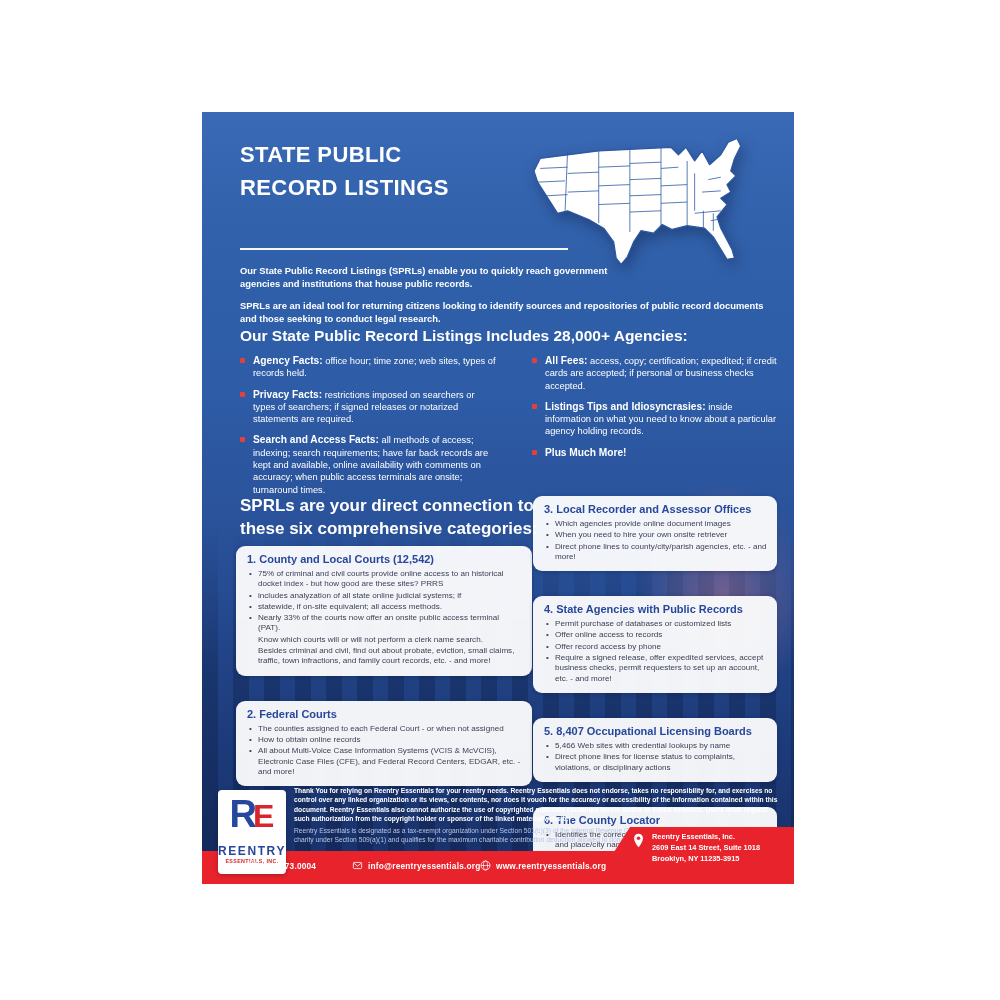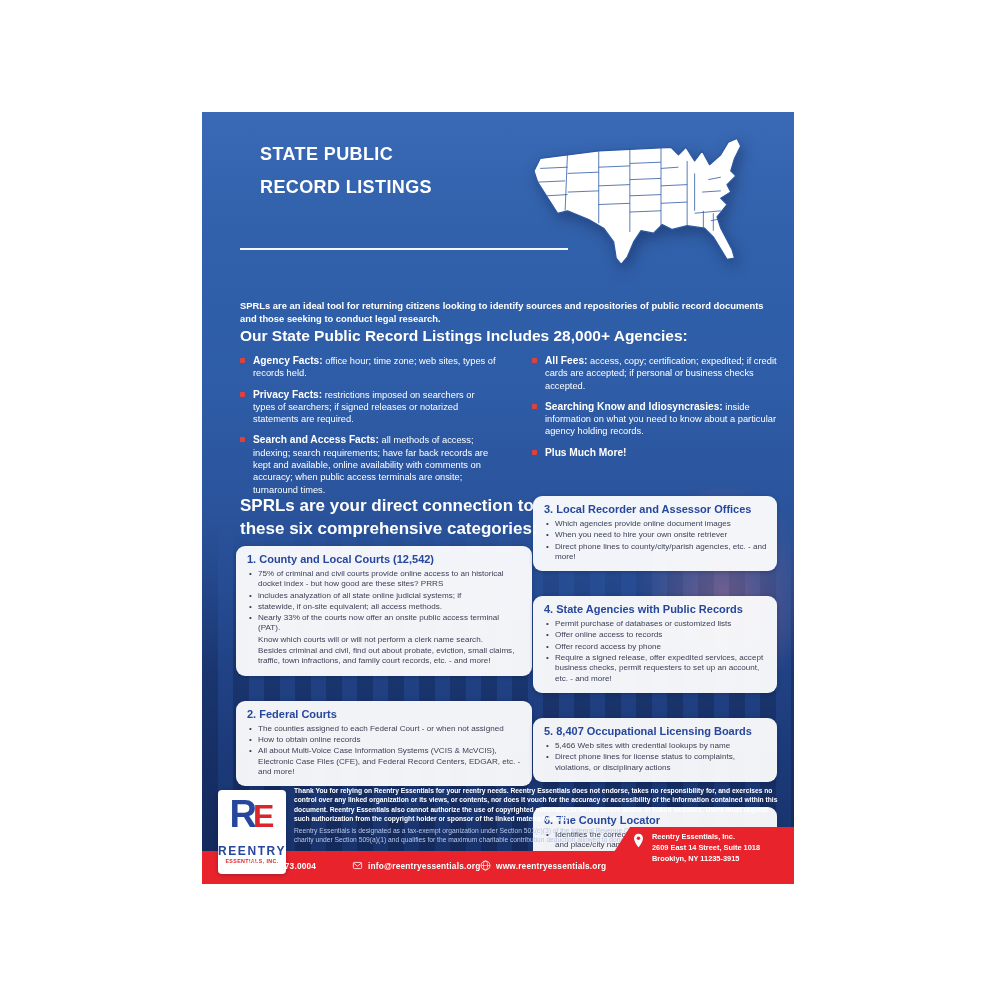--- a/index.html
+++ b/index.html
@@ -7,22 +7,22 @@
   .canvas{position:relative;width:1000px;height:1000px;background:#ffffff;overflow:hidden;
           font-family:"Liberation Sans", sans-serif;}
   .flyer{position:absolute;left:202px;top:112px;width:592px;height:772px;overflow:hidden;
          background:linear-gradient(180deg,#3a69b5 0%,#3161ab 16%,#2e5ca6 36%,#2a539b 52%,#23468b 66%,#1c3a79 82%,#172f66 100%);}
   .bg-glow{position:absolute;right:-50px;top:330px;width:240px;height:300px;border-radius:50%;
            background:radial-gradient(closest-side,rgba(233,125,135,.50),rgba(233,125,135,0) 72%);pointer-events:none;}
   .bg-city{position:absolute;left:0;right:0;bottom:0;height:46%;opacity:.45;pointer-events:none;
            background:linear-gradient(180deg,rgba(42,83,155,.95) 0%,rgba(42,83,155,0) 40%),
            repeating-linear-gradient(90deg,rgba(8,16,42,.5) 0 16px,rgba(46,80,140,.12) 16px 31px);}
   
-  .title{position:absolute;left:38px;top:26px;color:#fff;font-weight:bold;font-size:18px;
-         line-height:33px;letter-spacing:.4px;white-space:nowrap;z-index:3;margin-left:20px;}
+  .title{position:absolute;left:38px;top:26px;color:#fff;font-weight:bold;font-size:22px;
+         line-height:33px;letter-spacing:.4px;white-space:nowrap;z-index:3;}
   .map-wrap{position:absolute;left:322px;top:24px;width:274px;height:162px;z-index:2;
             filter:drop-shadow(3px 6px 7px rgba(8,18,50,.35));}
   .divider{position:absolute;left:38px;top:136px;width:328px;height:2px;background:rgba(255,255,255,.95);z-index:1;}
   .intro{position:absolute;color:#fff;font-weight:bold;font-size:9.4px;line-height:13px;z-index:1;}
   .intro1{left:38px;top:152px;width:402px;}
   .intro2{left:38px;top:187px;width:538px;}
   
   .agencies-h{position:absolute;left:38px;top:215px;color:#fff;font-weight:bold;font-size:15.5px;white-space:nowrap;}
   .facts-col{position:absolute;top:243px;}
   .facts-left{left:38px;width:258px;}
@@ -82,20 +82,21 @@
         <path d="M35,12 L33,60 M60,12 L60,70 M85,10 L85,77 M110,9 L110,73 M131,20 L131,72
                  M13,26 L35,25 M11,37 L33,36 M18,48 L35,47 M35,30 L60,29 M35,45 L60,44
                  M60,25 L85,24 M60,40 L85,39 M60,55 L85,54 M85,22 L110,21 M85,35 L110,34
                  M85,48 L110,47 M85,61 L110,60 M110,26 L124,25 M110,40 L131,39 M110,54 L131,53
                  M137,30 L137,60 M144,60 L144,74 M152,62 L152,76 M137,62 L158,60
                  M148,35 L158,33 M143,45 L158,44 M158,50 L166,45 M150,68 L160,66" fill="none" stroke="#2d58a4" stroke-width="0.7" opacity="0.9" stroke-linejoin="round"></path>
       </svg>
     </div>
 
     <div class="divider"></div>
+    <div class="intro intro1">Our State Public Record Listings (SPRLs) enable you to quickly reach government agencies and institutions that house public records.</div>
     <div class="intro intro2">SPRLs are an ideal tool for returning citizens looking to identify sources and repositories of public record documents and those seeking to conduct legal research.</div>
 
     <div class="agencies-h">Our State Public Record Listings Includes 28,000+ Agencies:</div>
 
     <div class="facts-col facts-left">
       <div class="fact">
         <span class="fact-bullet"></span>
         <span class="fact-label">Agency Facts:</span>
         <span>office hour; time zone; web sites, types of records held.</span>
       </div>
@@ -112,21 +113,21 @@
     </div>
 
     <div class="facts-col facts-right">
       <div class="fact">
         <span class="fact-bullet"></span>
         <span class="fact-label">All Fees:</span>
         <span>access, copy; certification; expedited; if credit cards are accepted; if personal or business checks accepted.</span>
       </div>
       <div class="fact">
         <span class="fact-bullet"></span>
-        <span class="fact-label">Searching Know and Idiosyncrasies:</span>
+        <span class="fact-label">Listings Tips and Idiosyncrasies:</span>
         <span>inside information on what you need to know about a particular agency holding records.</span>
       </div>
       <div class="fact">
         <span class="fact-bullet"></span>
         <span class="fact-label">Plus Much More!</span>
       </div>
     </div>
 
     <div class="cats-h">
       <div>SPRLs are your direct connection to</div>

